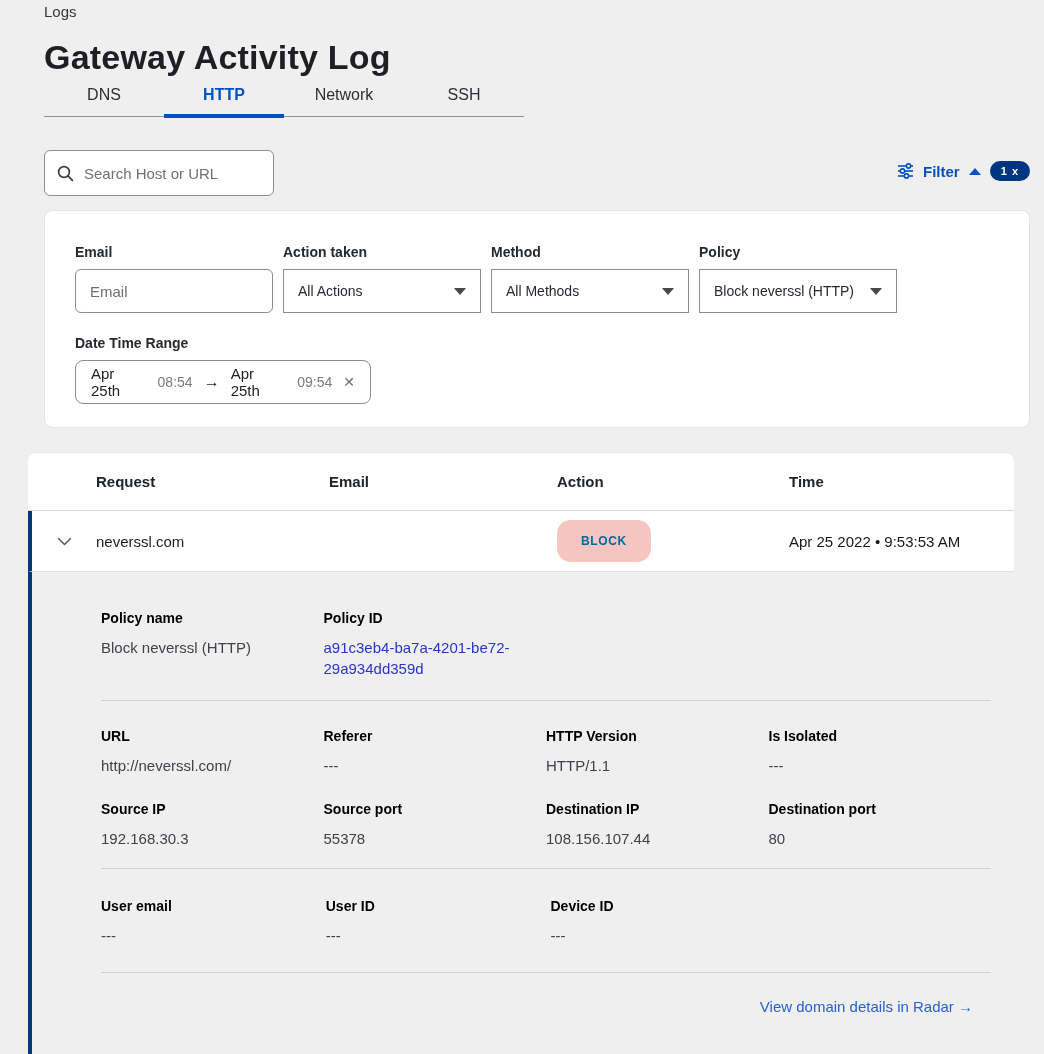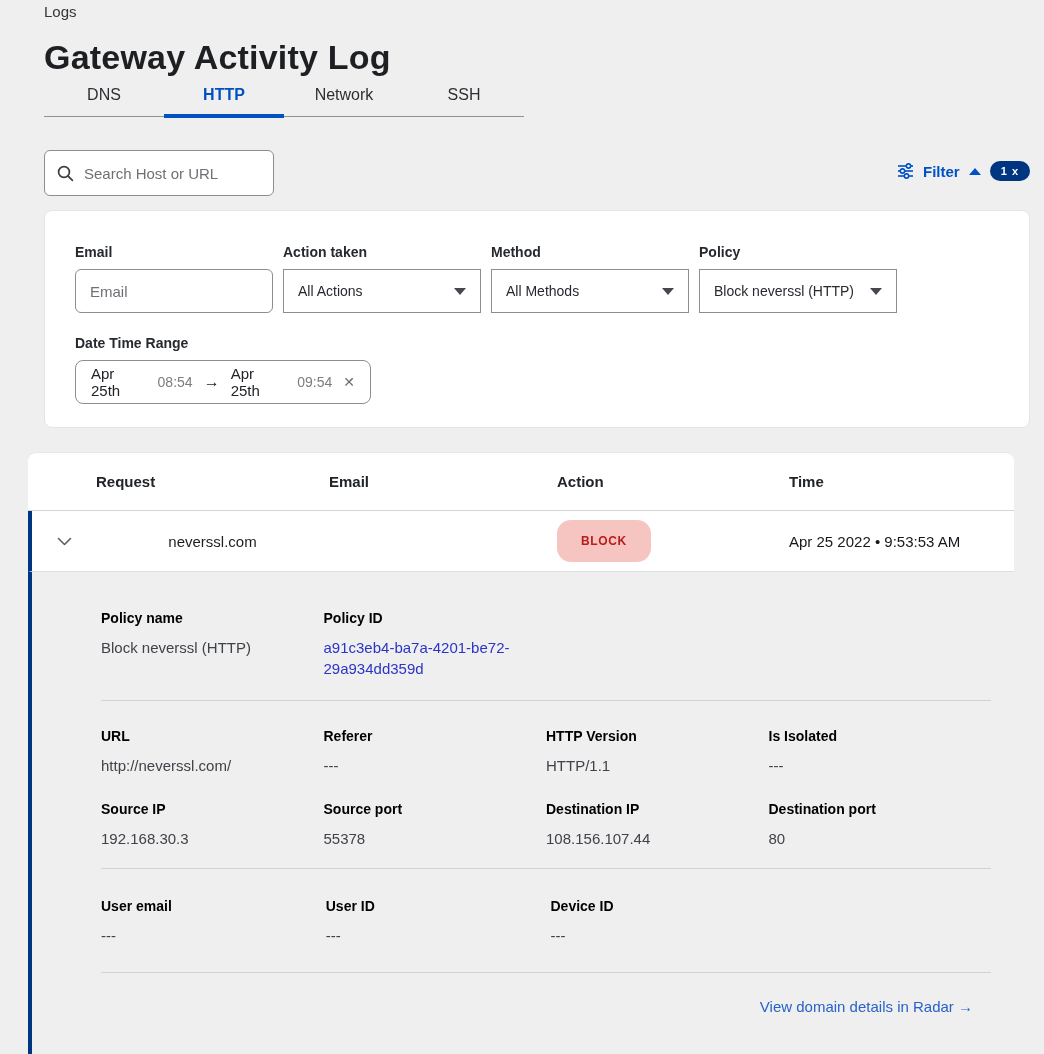--- a/index.html
+++ b/index.html
@@ -117,24 +117,24 @@
     height:58px; align-items:center; border-bottom:1px solid #d6d6d8;
     font-size:15px; font-weight:700; color:#212428;
   }
   .trow {
     display:grid; grid-template-columns:64px 233px 228px 232px 225px;
     height:61px; align-items:center;
     border-left:4px solid #003681; border-bottom:1px solid #dededf;
     background:#fff; cursor:pointer;
   }
   .chevron-cell { display:flex; justify-content:center; }
-  .cell-request { font-size:15px; color:#1d1f23;text-align:center; }
+  .cell-request { font-size:15px; color:#1d1f23; }
   .cell-time { font-size:15px; color:#16181d; font-weight:500; }
   .block-badge {
-    display:inline-block; background:#f7c5c1; color:#b91c1c;
+    display:inline-block; background:#f7c5c1; color:#0369a1;
     font-size:12px; font-weight:700; letter-spacing:.6px;
     padding:14px 24px; border-radius:14px;
   }
 
   
   .row-detail {
     height:541px; background:#efefef; border-left:4px solid #003681;
     padding:38px 23px 0 69px;
   }
   .detail-grid { display:grid; grid-template-columns:repeat(4,1fr); }

